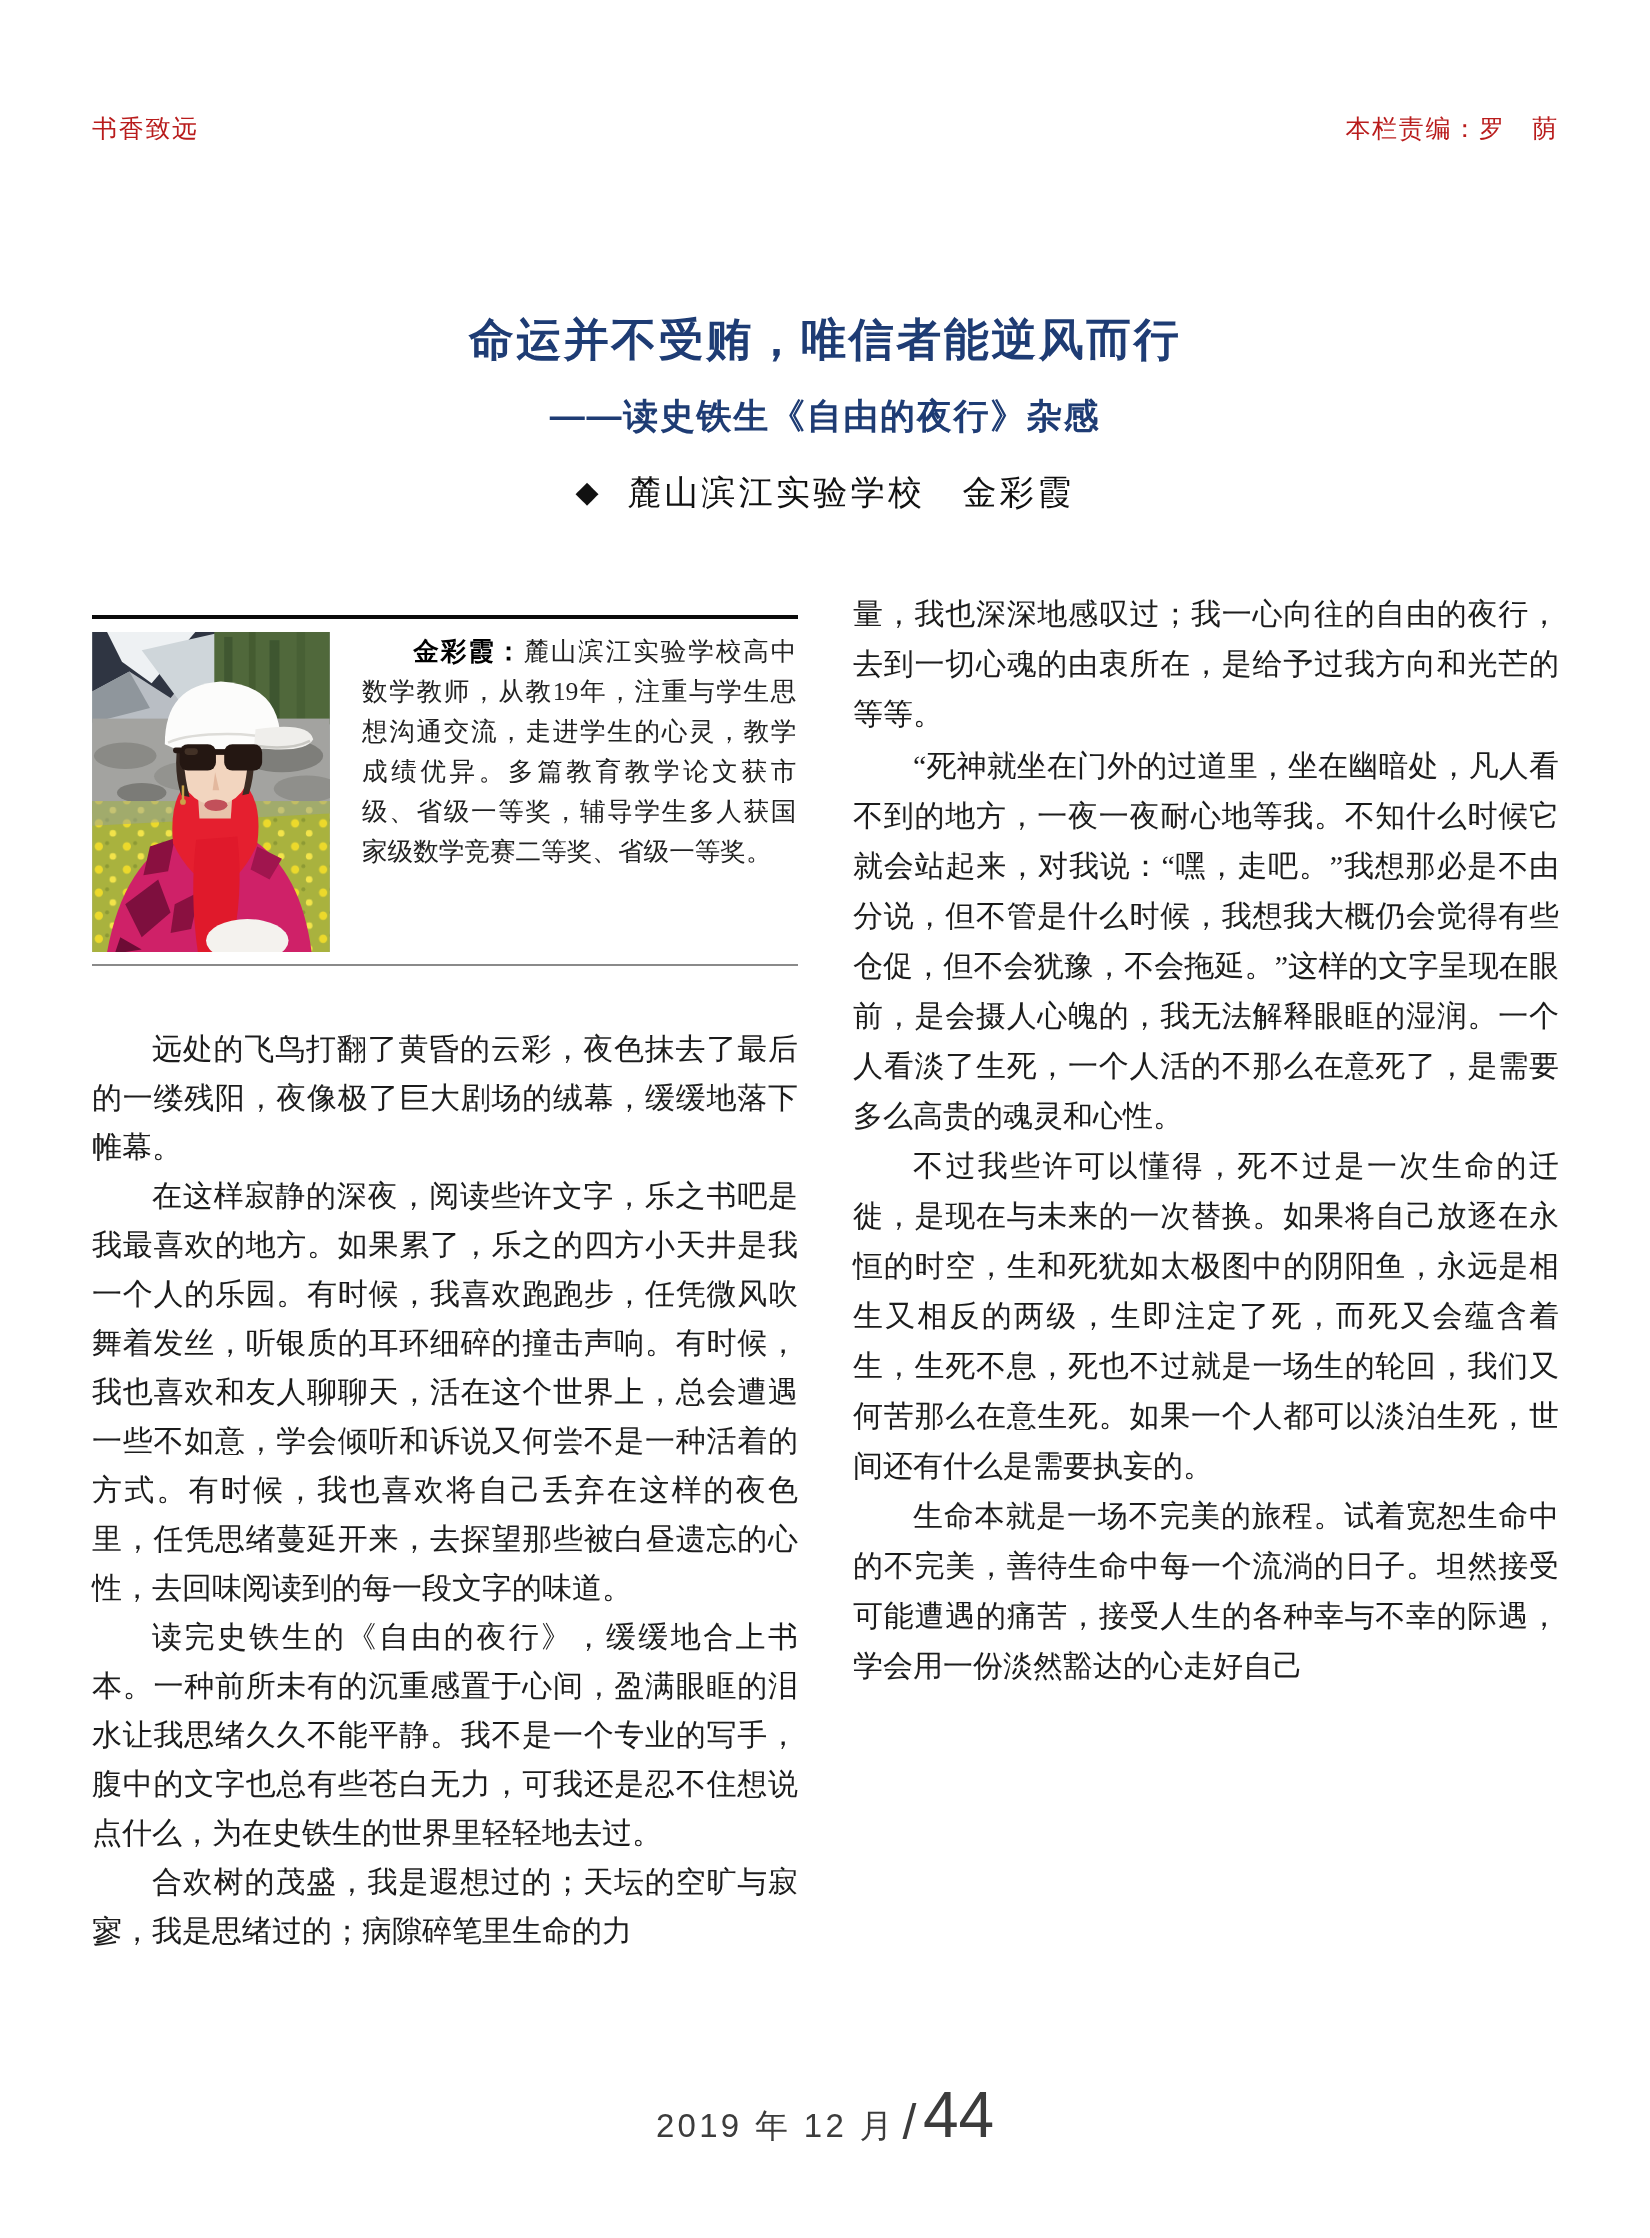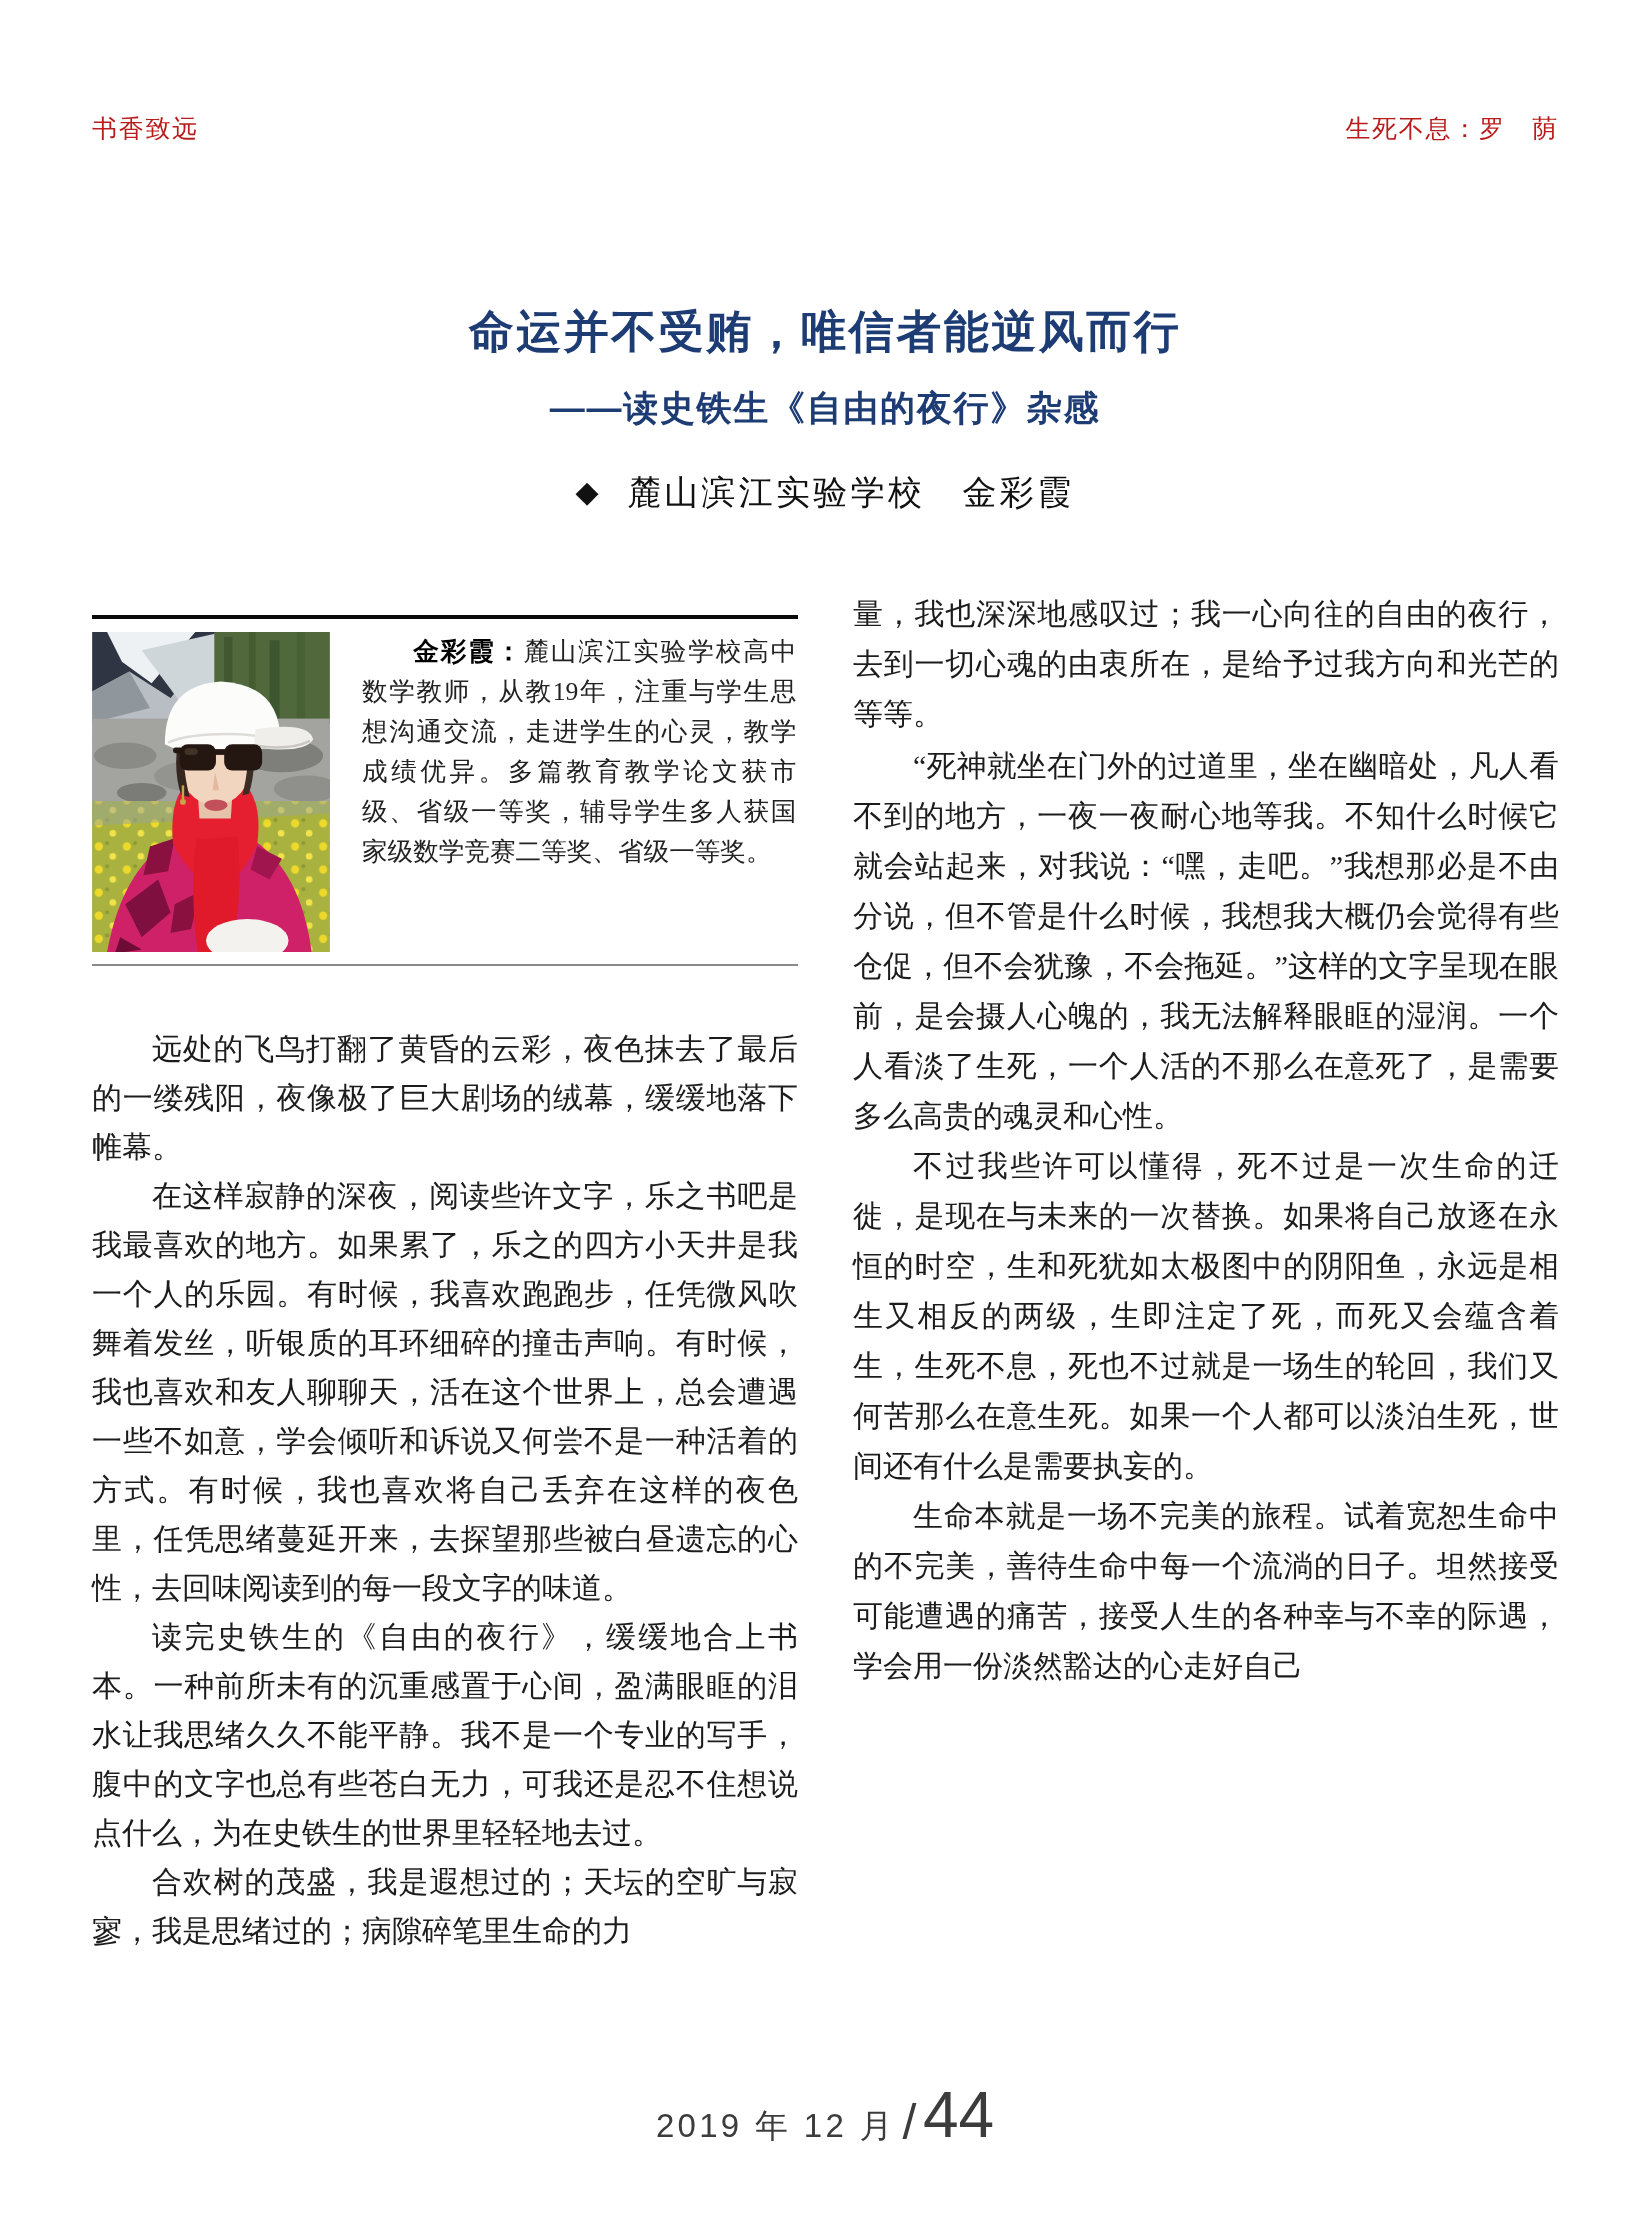--- a/index.html
+++ b/index.html
@@ -26,21 +26,21 @@
     letter-spacing: 1.7px;
   }
   .title-block {
     position: absolute;
     top: 294px; left: 0; right: 0;
     text-align: center;
     color: #1e3c74;
     font-family: "Liberation Sans", "DejaVu Sans", sans-serif;
   }
   .article-title {
-    margin: 8px;
+    margin: 16px;
     font-size: 45px;
     font-weight: bold;
     letter-spacing: 2.5px;
   }
   .article-subtitle {
     margin: 23px 0 0 0;
     font-size: 35px;
     font-weight: bold;
     letter-spacing: 1.7px;
   }
@@ -107,21 +107,21 @@
   .footer-slash { font-size: 50px; font-weight: 300; transform: translateY(1.7px); }
   .footer-page { font-size: 64px; }
 </style>
 </head>
 <body>
 
 <div class="page">
 
   <header class="page-header">
     <span>书香致远</span>
-    <span>生死不息：罗　荫</span>
+    <span>本栏责编：罗　荫</span>
   </header>
 
   <div class="title-block">
     <h1 class="article-title">命运并不受贿，唯信者能逆风而行</h1>
     <h2 class="article-subtitle">——读史铁生《自由的夜行》杂感</h2>
   </div>
 
   <div class="author-line">
     <span class="diamond">◆</span><span>麓山滨江实验学校　金彩霞</span>
   </div>

